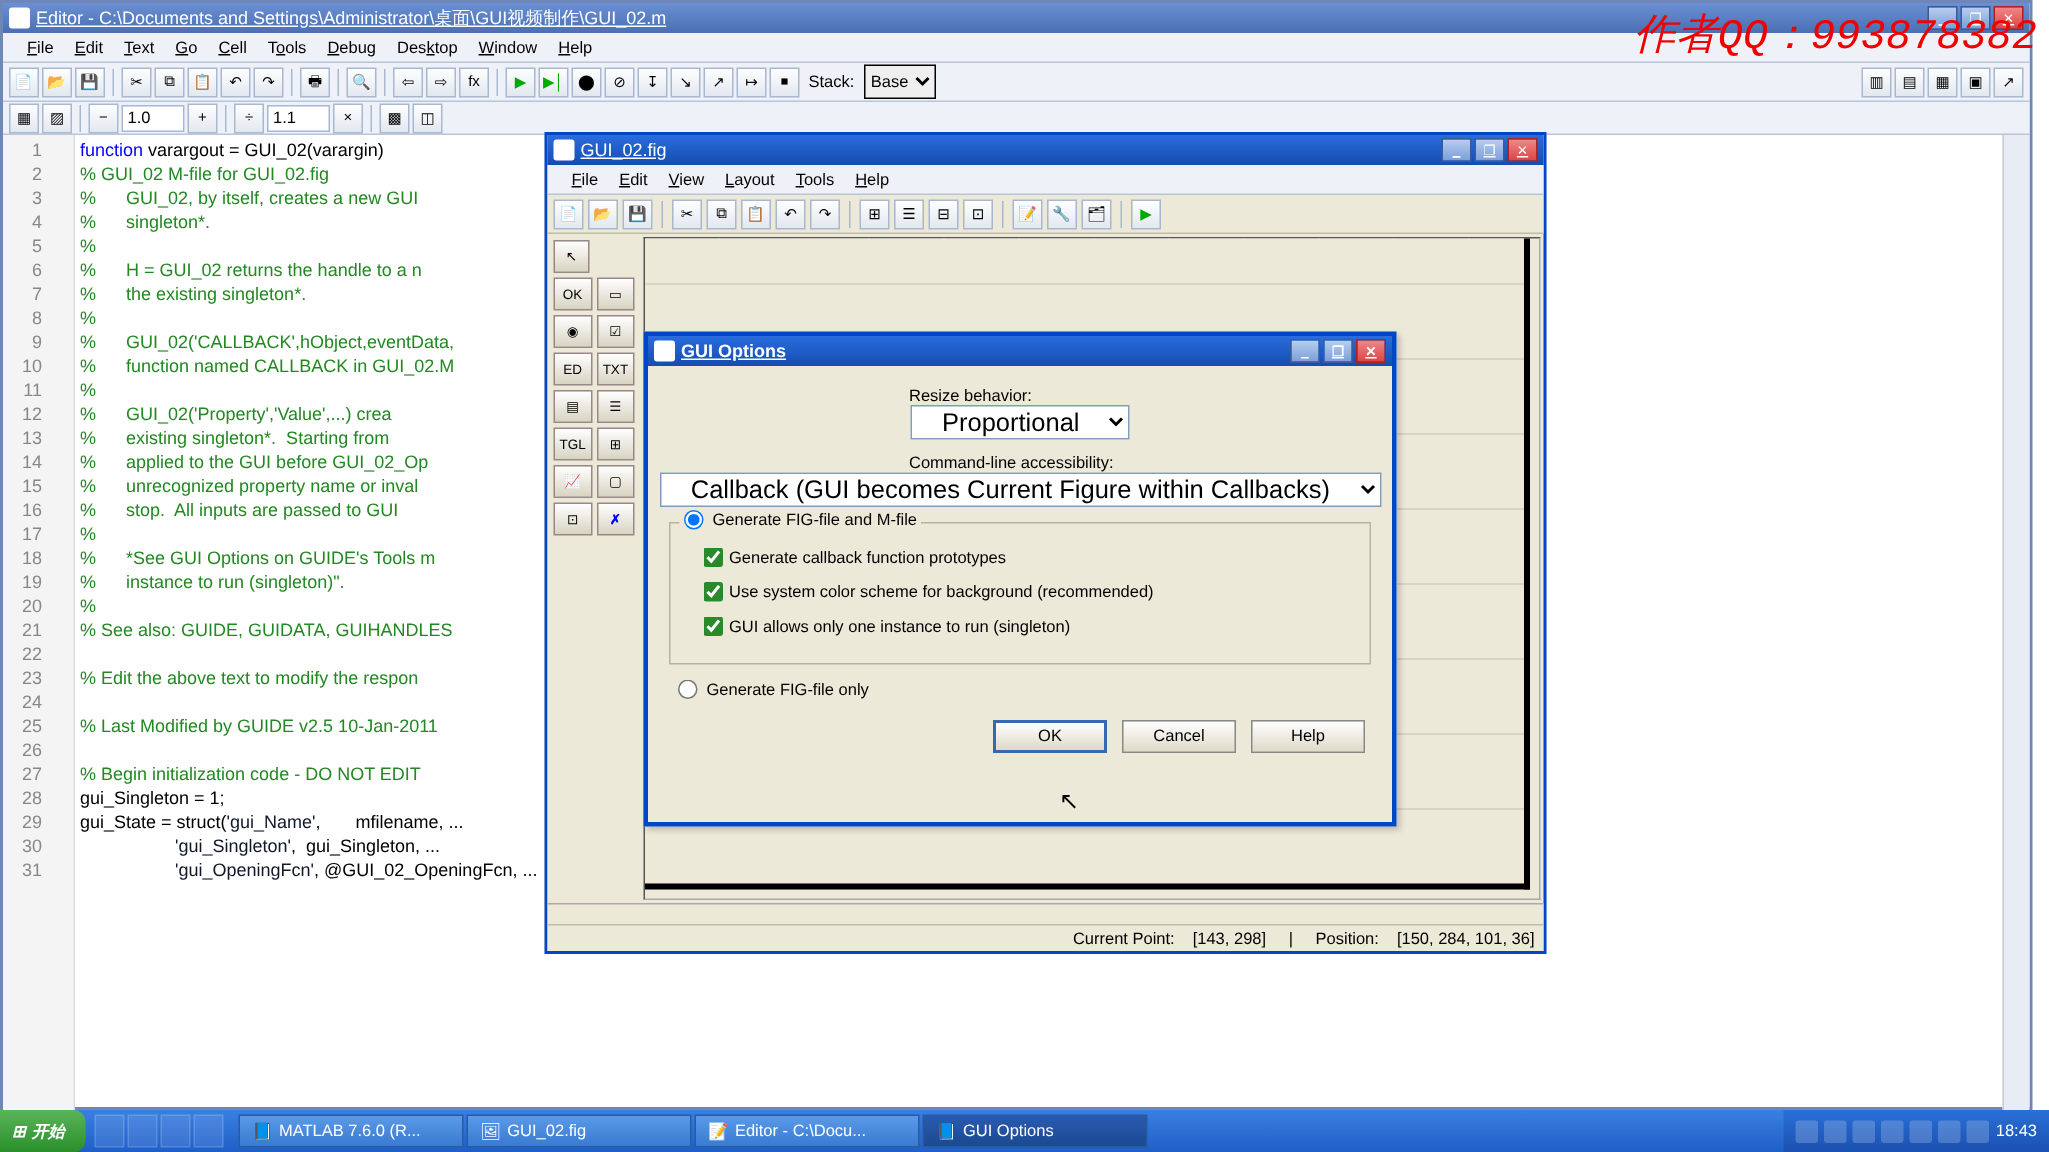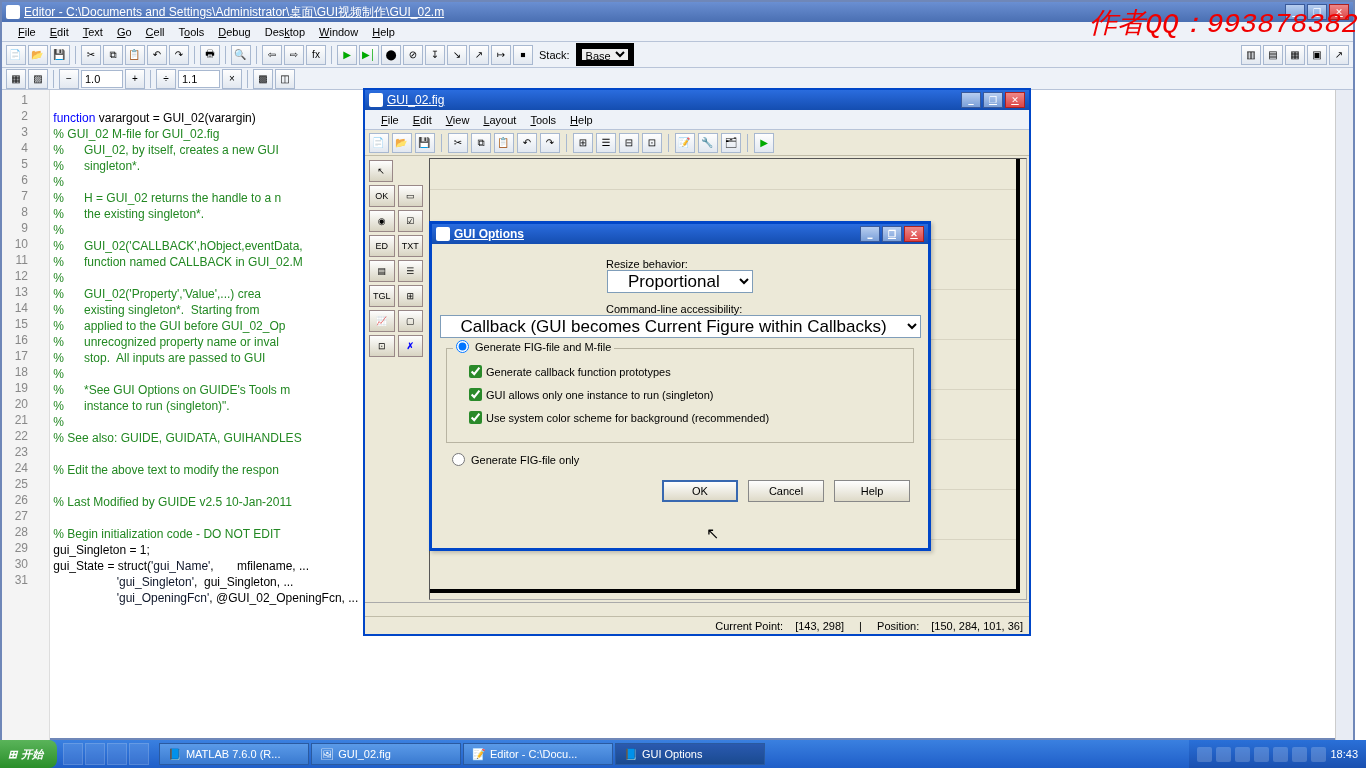--- a/index.html
+++ b/index.html
@@ -13,27 +13,27 @@
 .winbtns { display:flex; gap:2px; }
 .winbtn { width:20px; height:16px; background:linear-gradient(#b8cef0,#7a9fd8); border:1px solid #3a5a9a; color:#fff; font-size:9px; display:flex; align-items:center; justify-content:center; cursor:pointer; }
 .winbtn.close { background:linear-gradient(#e88,#d44); border-color:#a22; }
 .menubar { height:20px; background:#eef2f8; display:flex; align-items:center; padding:0 10px; gap:2px; border-bottom:1px solid #b8c4d8; }
 .menubar span { padding:2px 6px; cursor:pointer; }
 .menubar span u { text-decoration:underline; }
 .toolbar { height:26px; background:#eef2f8; display:flex; align-items:center; padding:2px 4px; gap:2px; border-bottom:1px solid #b8c4d8; }
 .tbtn { width:20px; height:20px; background:linear-gradient(#fefefe,#e2e8f0); border:1px solid #a8b8d0; display:flex; align-items:center; justify-content:center; font-size:10px; cursor:pointer; }
 .tsep { width:1px; height:18px; background:#a8b8d0; margin:0 3px; }
 .tinput { width:42px; height:18px; border:1px solid #a8b8d0; padding:0 3px; font-size:11px; }
-.toolbar select { height:23px; border:6px solid #000000; font-size:11px; }
+.toolbar select { height:23px; border:1px solid #000000; font-size:11px; }
 
 
 .editor-body { display:flex; height:calc(100% - 66px - 20px); }
 .gutter { width:30px; background:#f4f4f4; text-align:right; padding:2px 4px 2px 0; color:#888; font-family:"Courier New",monospace; font-size:12px; line-height:16px; }
 .foldcol { width:18px; background:#f4f4f4; border-right:1px solid #ddd; }
-.code { flex:1; font-family:"Courier New",monospace; font-size:12px; line-height:16px; padding:20px 0; white-space:pre; color:#000; }
+.code { flex:1; font-family:"Courier New",monospace; font-size:12px; line-height:16px; padding:2px 0; white-space:pre; color:#000; }
 .code .kw { color:#0000ff; }
 .code .cm { color:#228822; }
 .code .str { color:#0f172a; }
 .vscroll-outer { width:18px; background:#e8ecf4; border-left:1px solid #ccc; }
 .status { height:18px; background:#eef2f8; border-top:1px solid #b8c4d8; display:flex; align-items:center; justify-content:flex-end; padding:0 6px; gap:14px; font-size:11px; font-family:"Courier New",monospace; }
 .status .box { border:1px inset #ccd8ea; padding:0 6px; }
 
 
 .figwin { position:absolute; left:363px; top:88px; width:668px; height:548px; border:2px solid #0046c8; background:#ece9d8; }
 .figwin .titlebar { background:linear-gradient(#2a6cde,#144db0); font-family:"Courier New",monospace; }
@@ -300,25 +300,25 @@
       <div class="legend">
         <input type="radio" checked="" style="">
         <span>Generate FIG-file and M-file</span>
       </div>
       <div class="chk-row">
         <input type="checkbox" checked="" style="">
         <span>Generate callback function prototypes</span>
       </div>
       <div class="chk-row">
         <input type="checkbox" checked="" style="">
-        <span>GUI allows only one instance to run (singleton)</span>
+        <span>Use system color scheme for background (recommended)</span>
       </div>
       <div class="chk-row">
         <input type="checkbox" checked="" style="">
-        <span>Use system color scheme for background (recommended)</span>
+        <span>GUI allows only one instance to run (singleton)</span>
       </div>
     </div>
     <div class="radio-row">
       <input type="radio" style="">
       <span>Generate FIG-file only</span>
     </div>
     <div class="dlg-buttons">
       <button class="default">OK</button>
       <button>Cancel</button>
       <button>Help</button>

